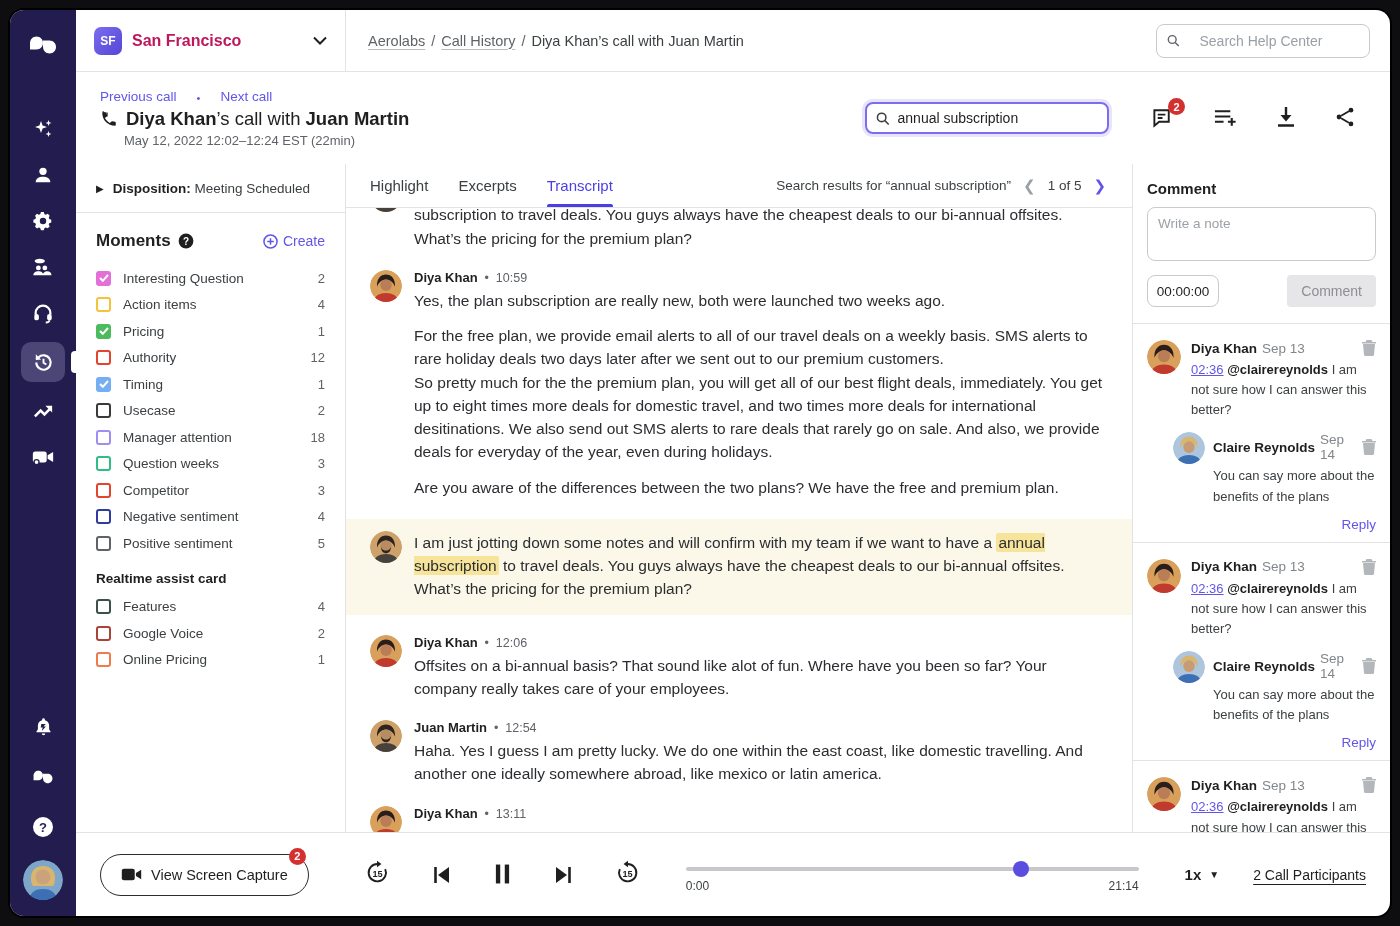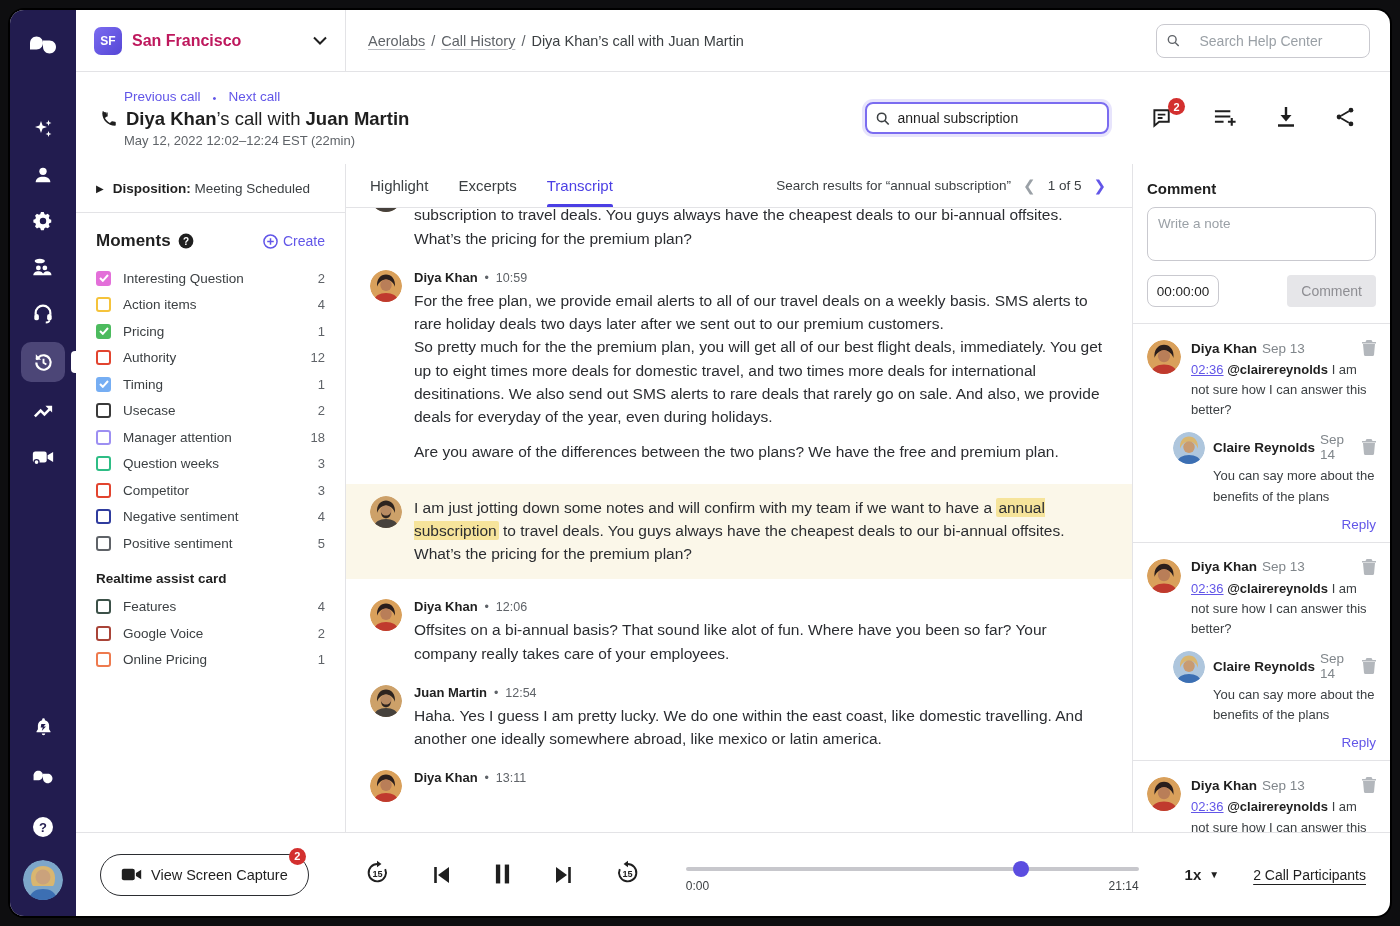--- a/index.html
+++ b/index.html
@@ -26,21 +26,21 @@
   .team-name { font-size:16px; font-weight:bold; color:#be185d; flex:1; }
   .crumbs { flex:1; padding:0 22px; font-size:14.5px; color:#3c4043; white-space:nowrap; }
   .crumbs a { color:#5f6368; text-decoration:underline; text-underline-offset:3px; text-decoration-color:#b9bcc2; cursor:pointer; }
   .crumb-sep { color:#5f6368; margin:0 6px; }
   .help-search { margin-right:20px; width:214px; height:34px; border:1px solid #c9c9cf; border-radius:8px; display:flex; align-items:center; gap:20px; padding:0 10px; color:#8a8f98; }
   .help-search input { border:0; outline:0; font-size:14px; color:#5f6368; width:100%; font-family:inherit; }
   .help-search input::placeholder { color:#9aa0a6; }
 
   .callhead { height:92px; display:flex; align-items:center; flex-shrink:0; padding:0 22px; }
   .callhead-left { padding-left:2px; }
-  .prevnext { font-size:13.5px; color:#6256e8; display:flex; gap:12px; align-items:flex-end; margin-bottom:4px; margin-left:24px; }
+  .prevnext { font-size:13.5px; color:#6256e8; display:flex; gap:20px; align-items:flex-end; margin-bottom:4px; }
   .prevnext a { cursor:pointer; }
   .prevnext .dot { color:#6256e8; font-size:11px; }
   .call-title-row { display:flex; align-items:center; gap:8px; }
   .call-title { font-size:18.5px; color:#1f1f1f; font-weight:400; }
   .call-title b { font-weight:bold; }
   .call-date { font-size:13px; color:#5f6368; margin-left:24px; margin-top:3px; }
   .callhead-spacer { flex:1; }
   .term-search { width:244px; height:32px; border:2px solid #7b6cf0; border-radius:8px; box-shadow:0 0 0 3px rgba(123,108,240,.18); display:flex; align-items:center; gap:8px; padding:0 9px; margin-right:42px; }
   .term-search input { border:0; outline:0; font-size:14px; color:#1f1f1f; width:100%; font-family:inherit; }
   .head-icons { display:flex; align-items:center; gap:38px; margin-right:12px; }
@@ -443,20 +443,21 @@
             </div>
             <div class="msg">
               <div class="msg-avatar"><svg width="32" height="32" viewBox="0 0 36 36">
                   <circle cx="18" cy="18" r="18" fill="#d9a05b"></circle>
                   <path fill="#2a1e1c" d="M8 19c-1-9 4-14 10-14s11 5 10 14c0 0-2-8-10-8S8 19 8 19z"></path>
                   <circle cx="18" cy="17" r="6.5" fill="#b97e58"></circle>
                   <path fill="#c03a2e" d="M4 36c1-7 7-10 14-10s13 3 14 10z"></path>
                 </svg></div>
               <div class="msg-body">
                 <div class="msg-head"><b>Diya Khan</b>&nbsp; •&nbsp; <span>10:59</span></div>
+                <p>Yes, the plan subscription are really new, both were launched two weeks ago.</p>
                 <p>For the free plan, we provide email alerts to all of our travel deals on a weekly basis. SMS alerts to rare holiday deals two days later after we sent out to our premium customers.
 So pretty much for the the premium plan, you will get all of our best flight deals, immediately. You get up to eight times more deals for domestic travel, and two times more deals for international desitinations. We also send out SMS alerts to rare deals that rarely go on sale. And also, we provide deals for everyday of the year, even during holidays.</p>
                 <p>Are you aware of the differences between the two plans? We have the free and premium plan.</p>
               </div>
             </div>
             <div class="msg hl">
               <div class="msg-avatar"><svg width="32" height="32" viewBox="0 0 36 36">
                   <circle cx="18" cy="18" r="18" fill="#cda169"></circle>
                   <path fill="#2e241f" d="M8 19c-1-9 4-14 10-14s11 5 10 14c0 0-2-8-10-8S8 19 8 19z"></path>
                   <circle cx="18" cy="17" r="6.5" fill="#b98b63"></circle>

